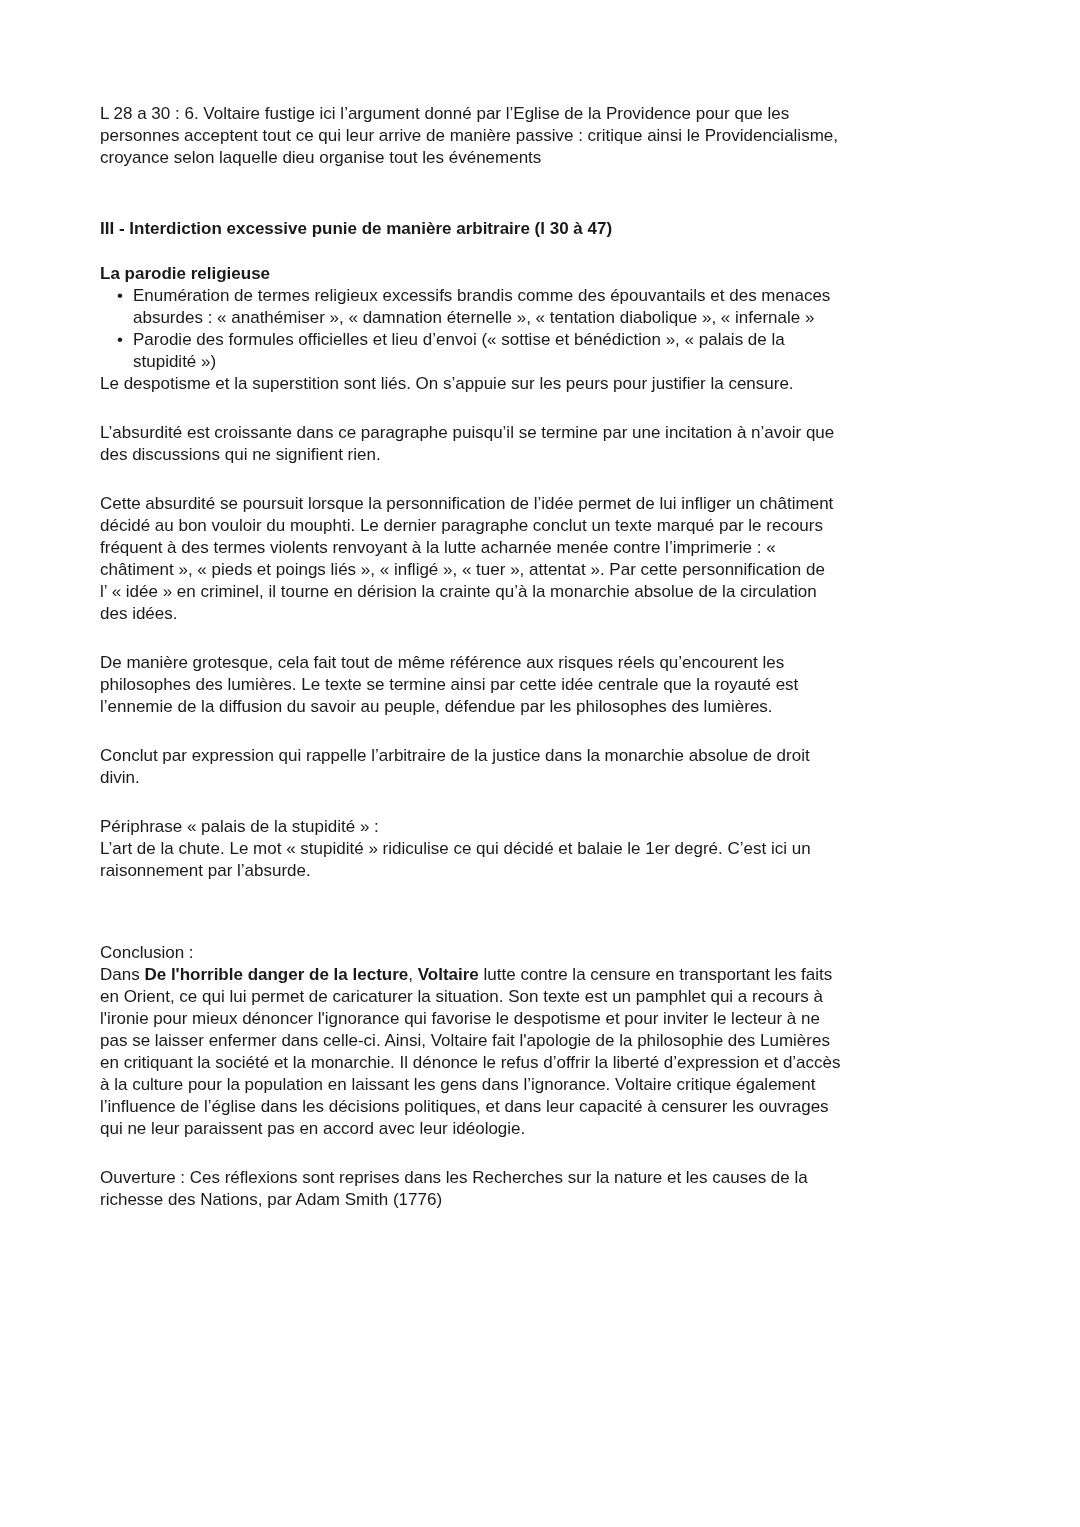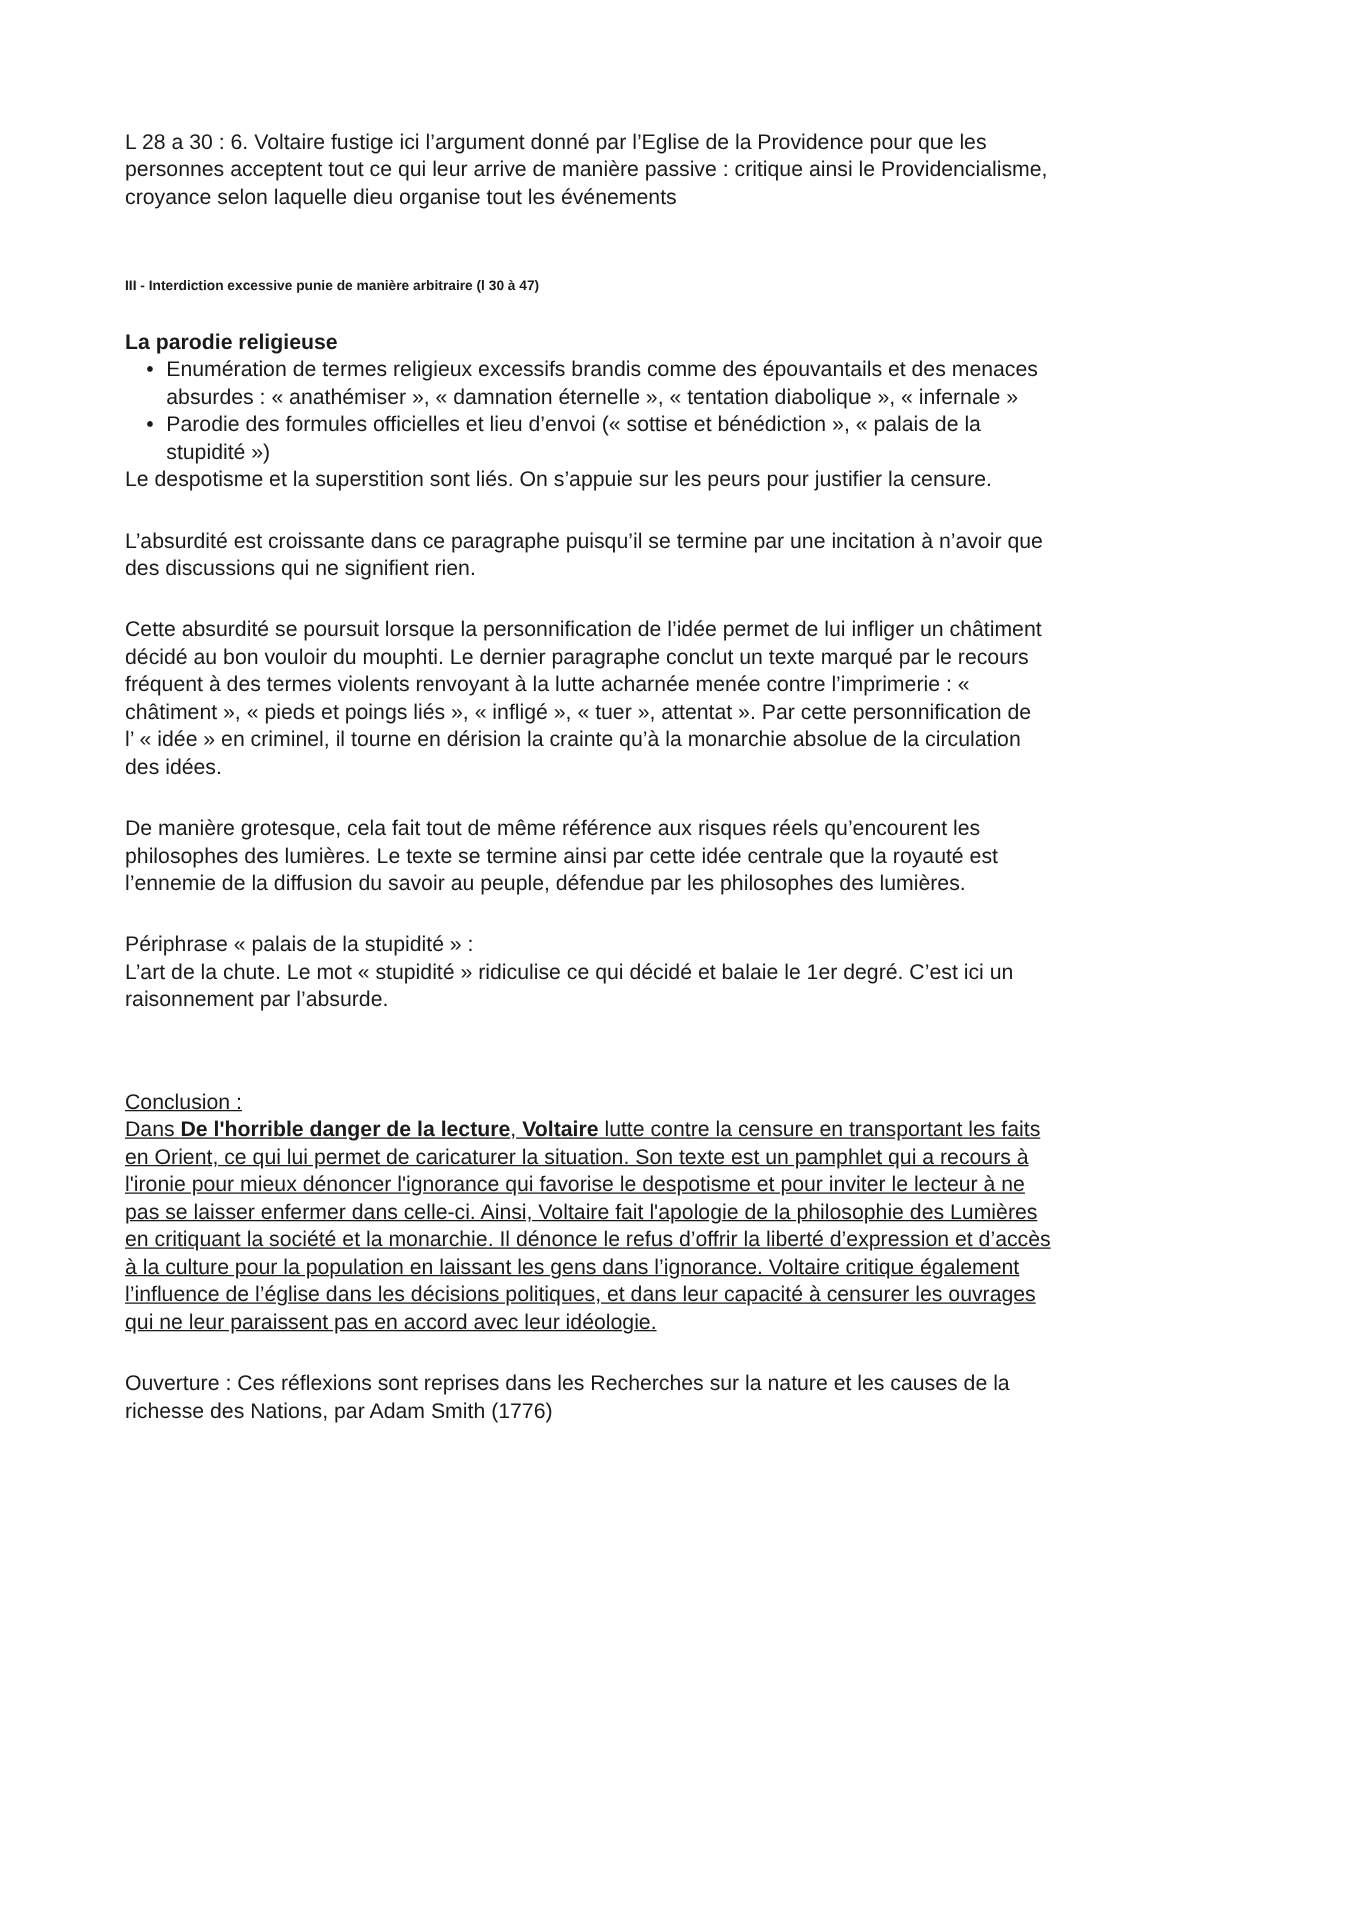--- a/index.html
+++ b/index.html
@@ -12,30 +12,30 @@
   }
   .page {
     padding: 99px 28px 0 100px;
     font-size: 17px;
     line-height: 22px;
   }
   .p   { margin: 4px 0 27px 0; }
   .pre { white-space: pre-line; }
   .b   { font-weight: bold; }
   .heading {
-    font-size: 11px;
+    font-size: 17px;
     line-height: 22px;
     font-weight: bold;
     margin: 49px 0 23px 0;
   }
   .subtitle { font-weight: bold; }
   .bullets { list-style: none; margin: 0; padding: 0 0 0 17px; }
   .bullets li { position: relative; padding-left: 16px; }
   .dot { position: absolute; left: 0; top: 0; }
-  .conclusion-block { margin-top: 60px; text-decoration: underline; }
+  .conclusion-block { margin-top: 60px; }
 </style>
 </head>
 <body>
 
 <div class="page">
 
   <div class="p pre">L 28 a 30 : 6. Voltaire fustige ici l’argument donné par l’Eglise de la Providence pour que les
 personnes acceptent tout ce qui leur arrive de manière passive : critique ainsi le Providencialisme,
 croyance selon laquelle dieu organise tout les événements</div>
 
@@ -59,20 +59,22 @@
 décidé au bon vouloir du mouphti. Le dernier paragraphe conclut un texte marqué par le recours
 fréquent à des termes violents renvoyant à la lutte acharnée menée contre l’imprimerie : «
 châtiment », « pieds et poings liés », « infligé », « tuer », attentat ». Par cette personnification de
 l’ « idée » en criminel, il tourne en dérision la crainte qu’à la monarchie absolue de la circulation
 des idées.</div>
 
   <div class="p pre">De manière grotesque, cela fait tout de même référence aux risques réels qu’encourent les
 philosophes des lumières. Le texte se termine ainsi par cette idée centrale que la royauté est
 l’ennemie de la diffusion du savoir au peuple, défendue par les philosophes des lumières.</div>
 
+  <div class="p pre">Conclut par expression qui rappelle l’arbitraire de la justice dans la monarchie absolue de droit
+divin.</div>
 
   <div class="p pre">Périphrase « palais de la stupidité » :
 L’art de la chute. Le mot « stupidité » ridiculise ce qui décidé et balaie le 1er degré. C’est ici un
 raisonnement par l’absurde.</div>
 
   <div class="p conclusion-block"><span>Conclusion :</span><br><span>Dans </span><span class="b">De l'horrible danger de la lecture</span><span>, </span><span class="b">Voltaire</span><span class="pre"> lutte contre la censure en transportant les faits
 en Orient, ce qui lui permet de caricaturer la situation. Son texte est un pamphlet qui a recours à
 l'ironie pour mieux dénoncer l'ignorance qui favorise le despotisme et pour inviter le lecteur à ne
 pas se laisser enfermer dans celle-ci. Ainsi, Voltaire fait l'apologie de la philosophie des Lumières
 en critiquant la société et la monarchie. Il dénonce le refus d’offrir la liberté d’expression et d’accès

